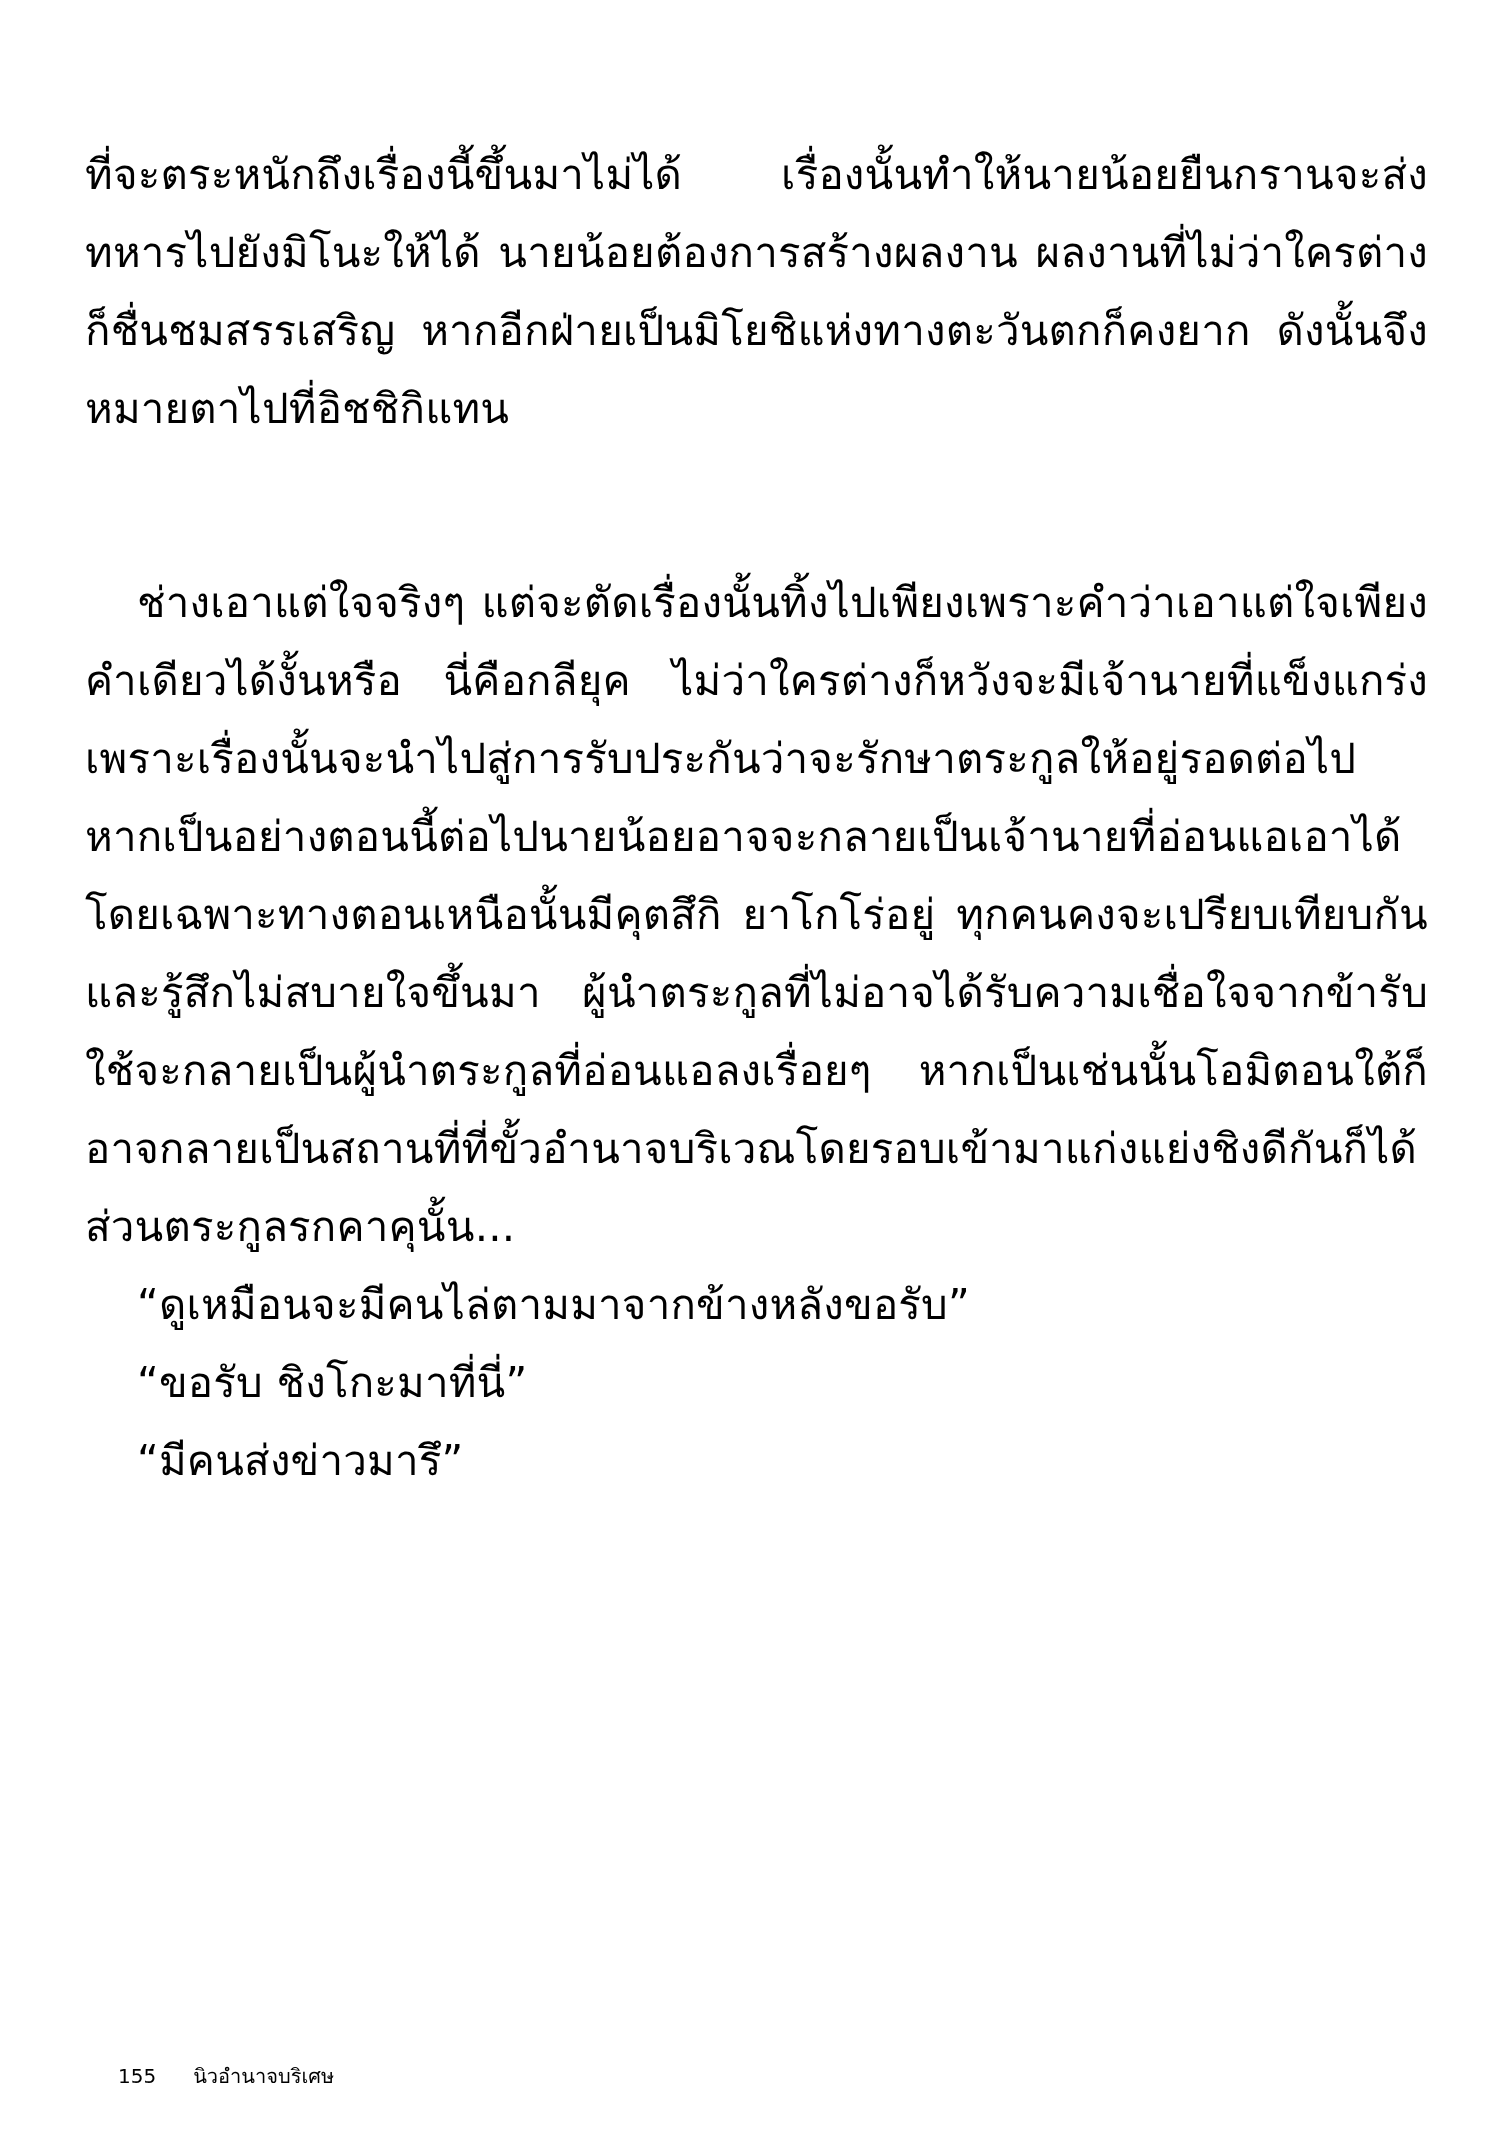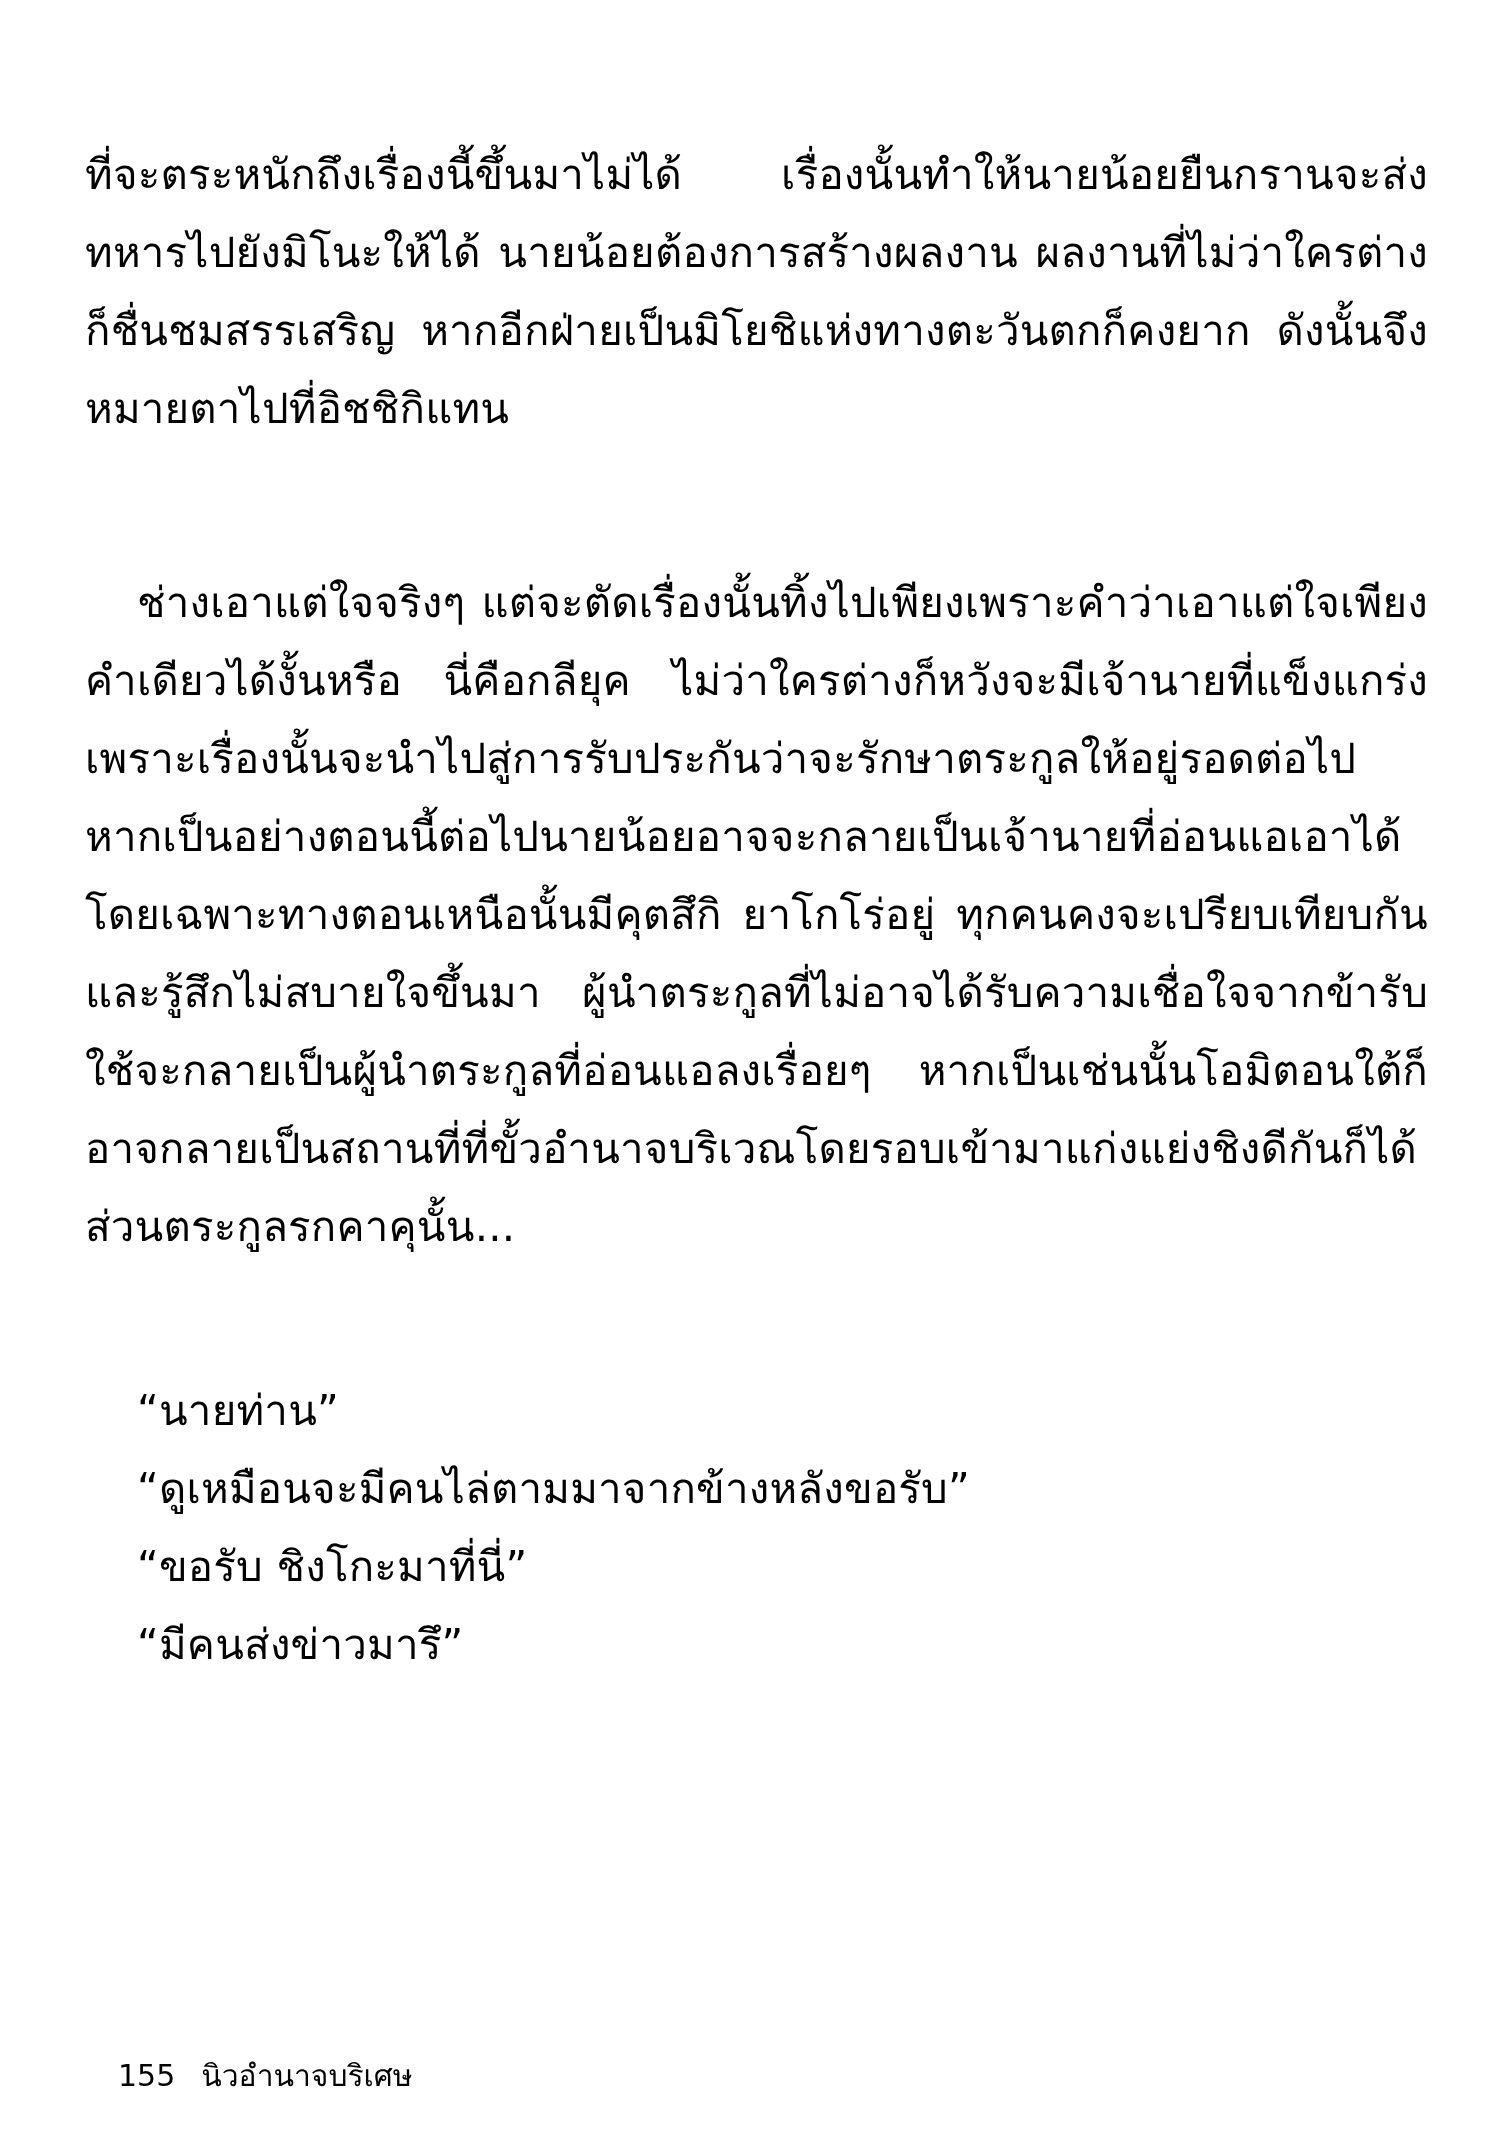--- a/index.html
+++ b/index.html
@@ -39,36 +39,35 @@
   .text-block p.gap-large {
     margin-top: 116px;
   }
   .text-block p.gap-medium {
     margin-top: 106px;
   }
   .footer {
     position: absolute;
     left: 118px;
     top: 2032px;
-    font-size: 30px;
+    font-size: 20px;
     line-height: 40px;
     display: flex;
     align-items: baseline;
-    gap: 26px;
+    gap: 37px;
   }
 </style>
 </head>
 <body>
 
 <div class="page">
 
   <div class="text-block">
     <p>ที่จะตระหนักถึงเรื่องนี้ขึ้นมาไม่ได้ เรื่องนั้นทำให้นายน้อยยืนกรานจะส่งทหารไปยังมิโนะให้ได้ นายน้อยต้องการสร้างผลงาน ผลงานที่ไม่ว่าใครต่างก็ชื่นชมสรรเสริญ หากอีกฝ่ายเป็นมิโยชิแห่งทางตะวันตกก็คงยาก ดังนั้นจึงหมายตาไปที่อิชชิกิแทน</p>
     <p class="indent gap-large">ช่างเอาแต่ใจจริงๆ แต่จะตัดเรื่องนั้นทิ้งไปเพียงเพราะคำว่าเอาแต่ใจเพียงคำเดียวได้งั้นหรือ นี่คือกลียุค ไม่ว่าใครต่างก็หวังจะมีเจ้านายที่แข็งแกร่งเพราะเรื่องนั้นจะนำไปสู่การรับประกันว่าจะรักษาตระกูลให้อยู่รอดต่อไป หากเป็นอย่างตอนนี้ต่อไปนายน้อยอาจจะกลายเป็นเจ้านายที่อ่อนแอเอาได้โดยเฉพาะทางตอนเหนือนั้นมีคุตสึกิ ยาโกโร่อยู่ ทุกคนคงจะเปรียบเทียบกันและรู้สึกไม่สบายใจขึ้นมา ผู้นำตระกูลที่ไม่อาจได้รับความเชื่อใจจากข้ารับใช้จะกลายเป็นผู้นำตระกูลที่อ่อนแอลงเรื่อยๆ หากเป็นเช่นนั้นโอมิตอนใต้ก็อาจกลายเป็นสถานที่ที่ขั้วอำนาจบริเวณโดยรอบเข้ามาแก่งแย่งชิงดีกันก็ได้ ส่วนตระกูลรกคาคุนั้น...</p>
-    <p class="indent gap-medium">“นายท่าน”</p>
     <p class="indent">“ดูเหมือนจะมีคนไล่ตามมาจากข้างหลังขอรับ”</p>
     <p class="indent">“ขอรับ ชิงโกะมาที่นี่”</p>
     <p class="indent">“มีคนส่งข่าวมารึ”</p>
   </div>
 
   <div class="footer">
     <span>155</span>
     <span>นิวอำนาจบริเศษ</span>
   </div>
 

